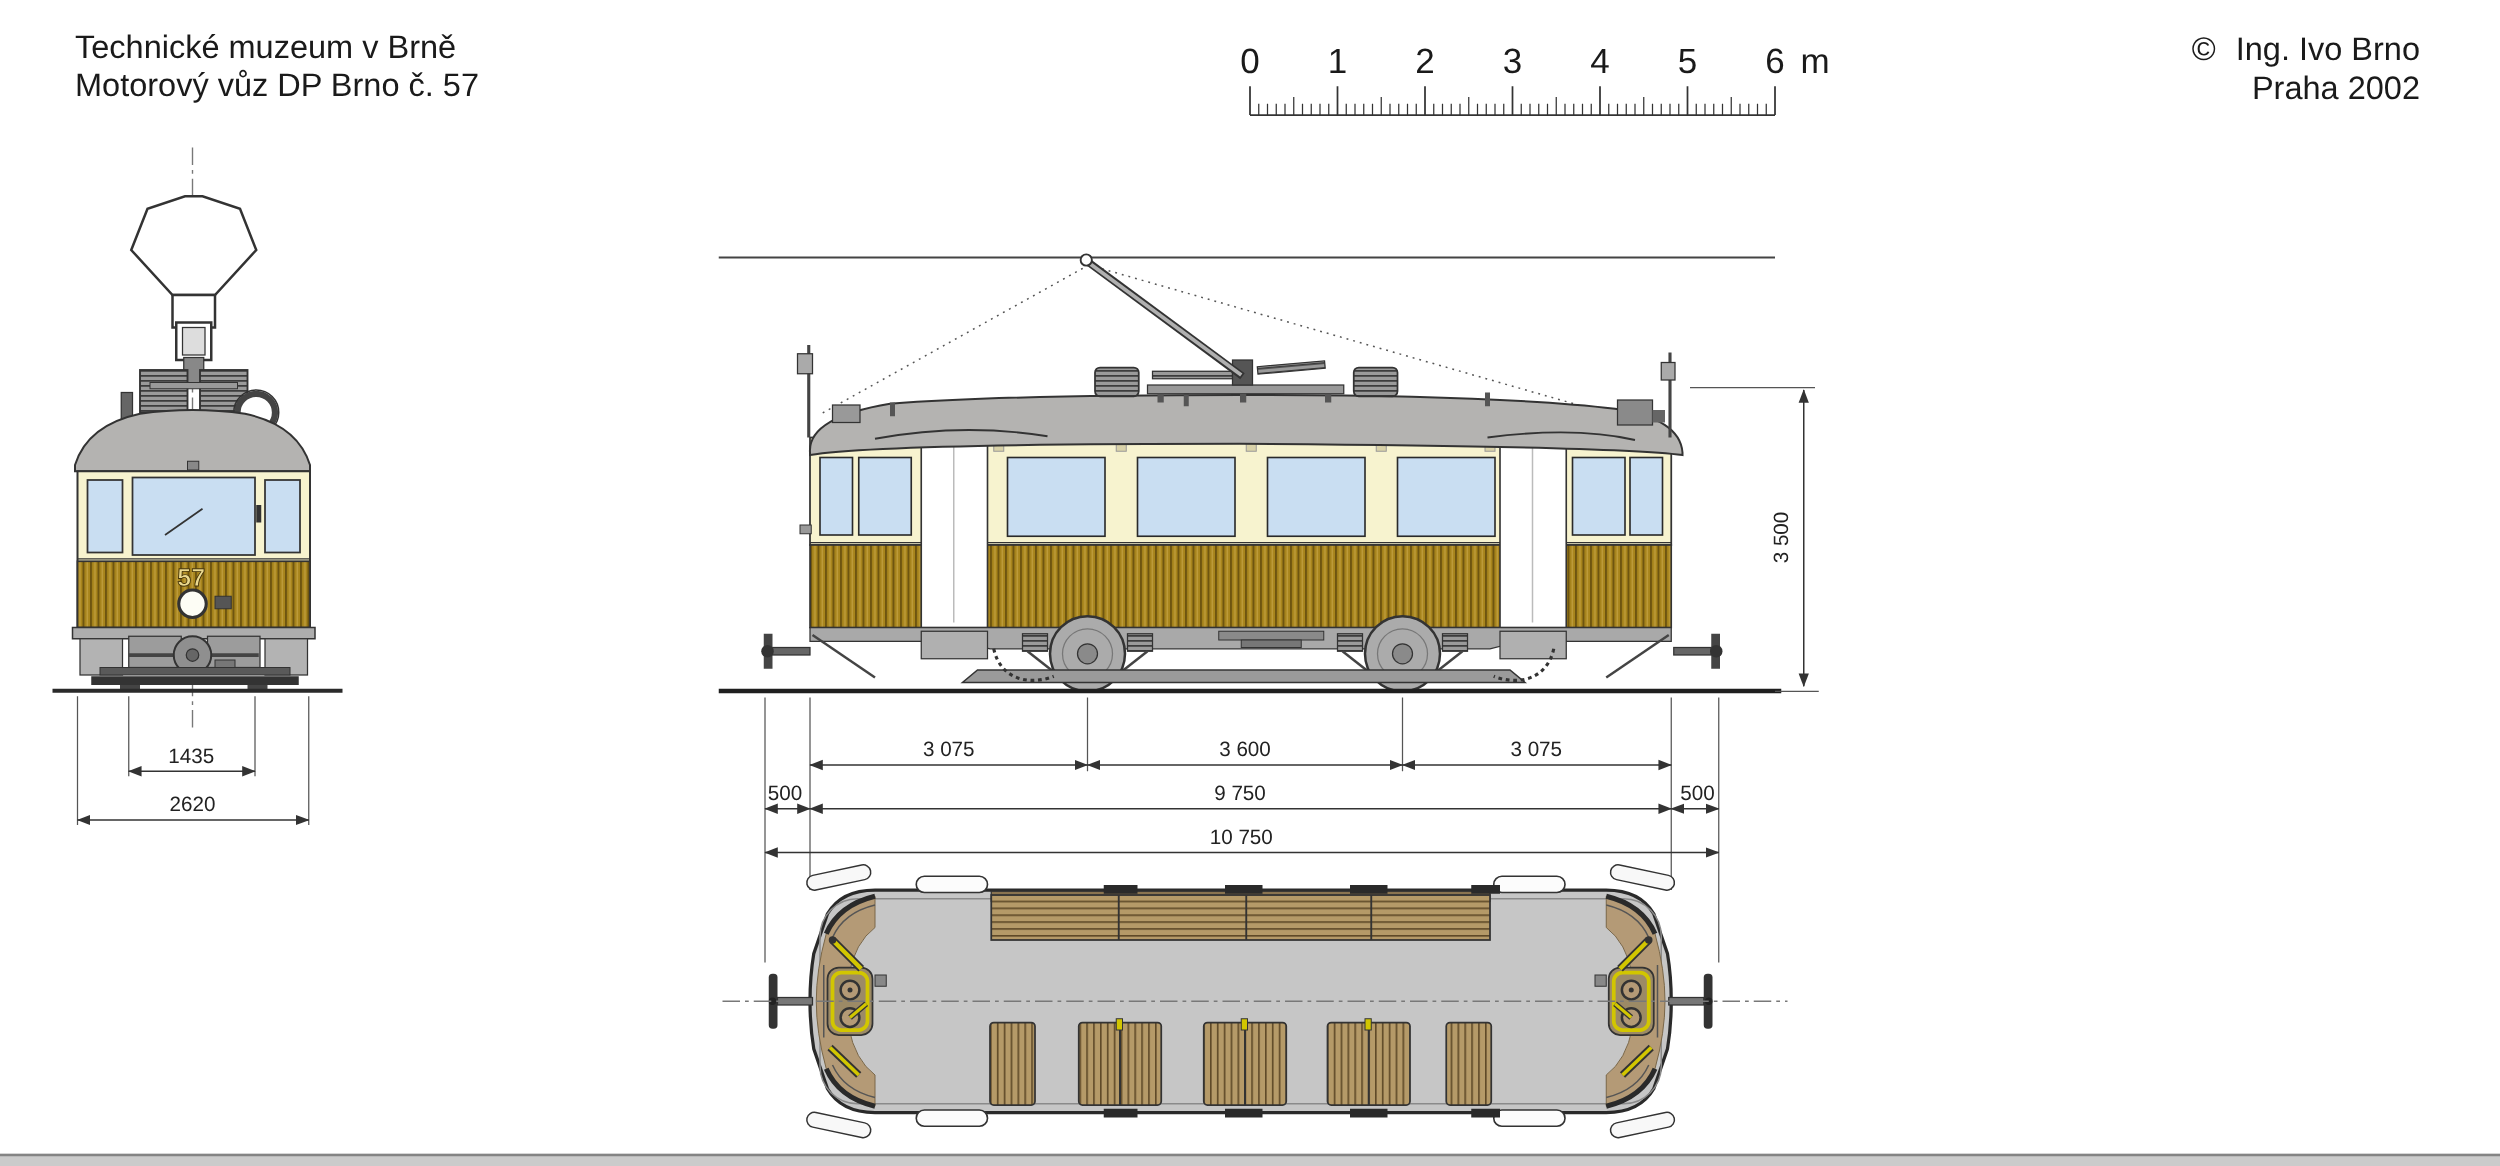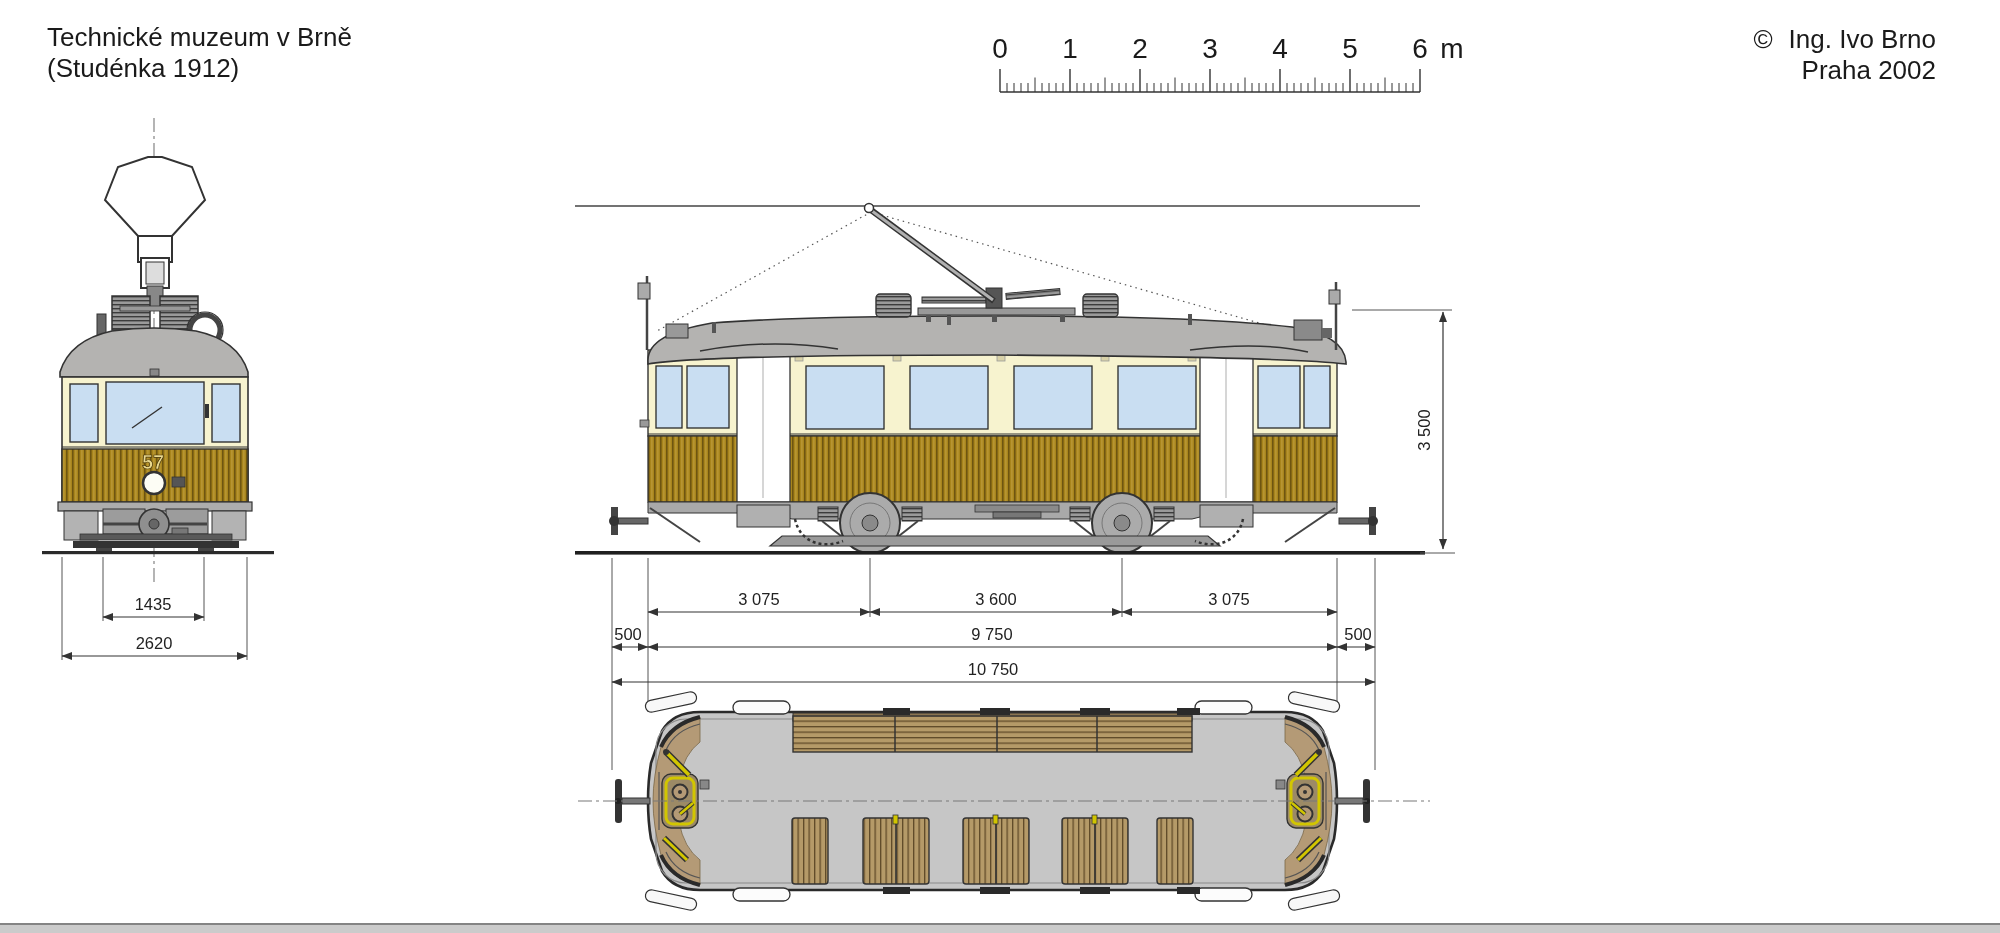--- a/index.html
+++ b/index.html
@@ -1,39 +1,39 @@
 <!DOCTYPE html>
 <html><head>
 <meta charset="utf-8">
 <style>
   html,body{margin:0;padding:0;background:#fff;}
   .canvas{position:relative;width:2000px;height:933px;background:#ffffff;overflow:hidden;
           font-family:"Liberation Sans",sans-serif;}
-  .titleblock{position:absolute;left:47px;top:22px;font:26px/1.18 "Liberation Sans",sans-serif;color:#1a1a1a;}
+  .titleblock{position:absolute;left:60px;top:22px;font:26px/1.18 "Liberation Sans",sans-serif;color:#1a1a1a;}
   .credit{position:absolute;right:64px;top:24px;font:26px/1.18 "Liberation Sans",sans-serif;color:#1a1a1a;text-align:right;}
   .crow{display:flex;gap:16px;justify-content:flex-end;}
   .bottombar{position:absolute;left:0;right:0;bottom:0;height:8px;background:#cbcbcb;border-top:2px solid #848484;}
   svg{position:absolute;left:0;top:0;}
   .dim{font:16.5px "Liberation Sans",sans-serif;fill:#222;}
   .dim text{text-anchor:middle;}
   .rl{font:28px "Liberation Sans",sans-serif;fill:#1a1a1a;text-anchor:middle;}
   .ext{stroke:#555;stroke-width:1;}
   .dl{stroke:#333;stroke-width:1.2;}
   .cl{stroke:#787878;stroke-width:1.1;stroke-dasharray:14 4 3 4;fill:none;}
   .rope{stroke:#555;stroke-width:1.2;stroke-dasharray:1.5 4;fill:none;}
   .fleet{font:bold 20px "Liberation Sans",sans-serif;fill:#ead98f;stroke:#433208;stroke-width:0.7;text-anchor:middle;}
 </style>
 </head>
 <body>
 
 <div class="canvas">
 
   <div class="titleblock">
     <div>Technické muzeum v Brně</div>
-    <div>(Studénka 1912)</div>
+    <div>Motorový vůz DP Brno č. 57</div>
   </div>
 
   <div class="credit">
     <div class="crow">
       <span>©</span>
       <span>Ing. Ivo Brno</span>
     </div>
     <div>Praha 2002</div>
   </div>
 

